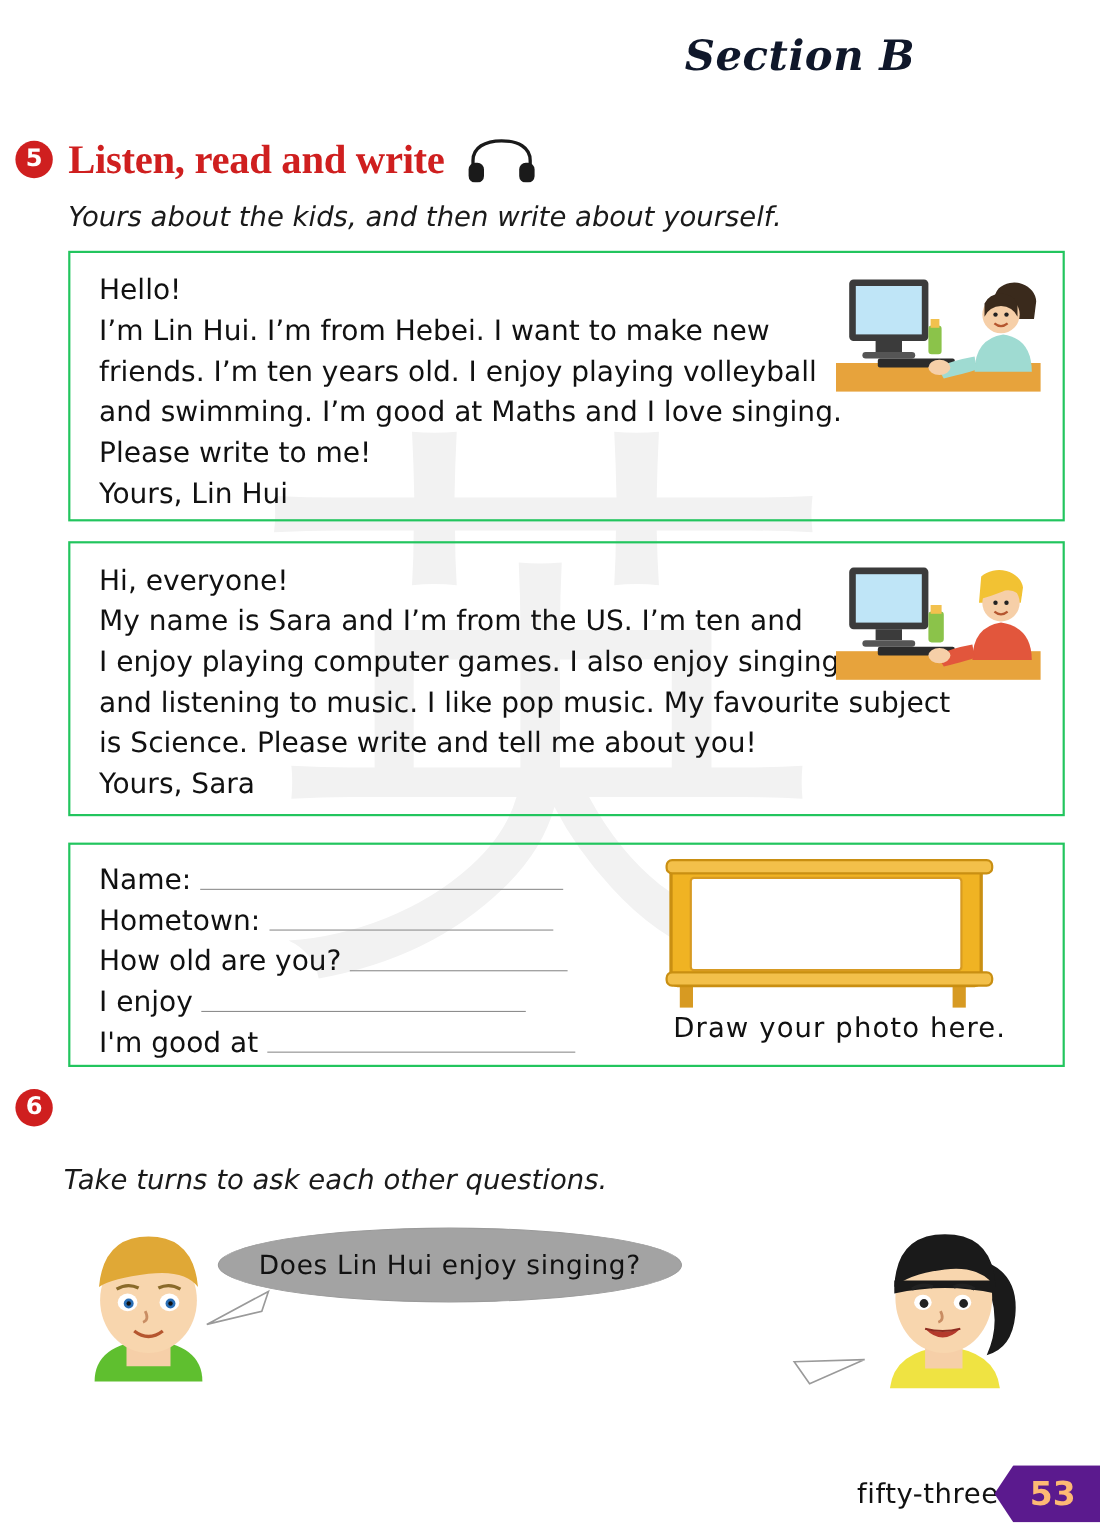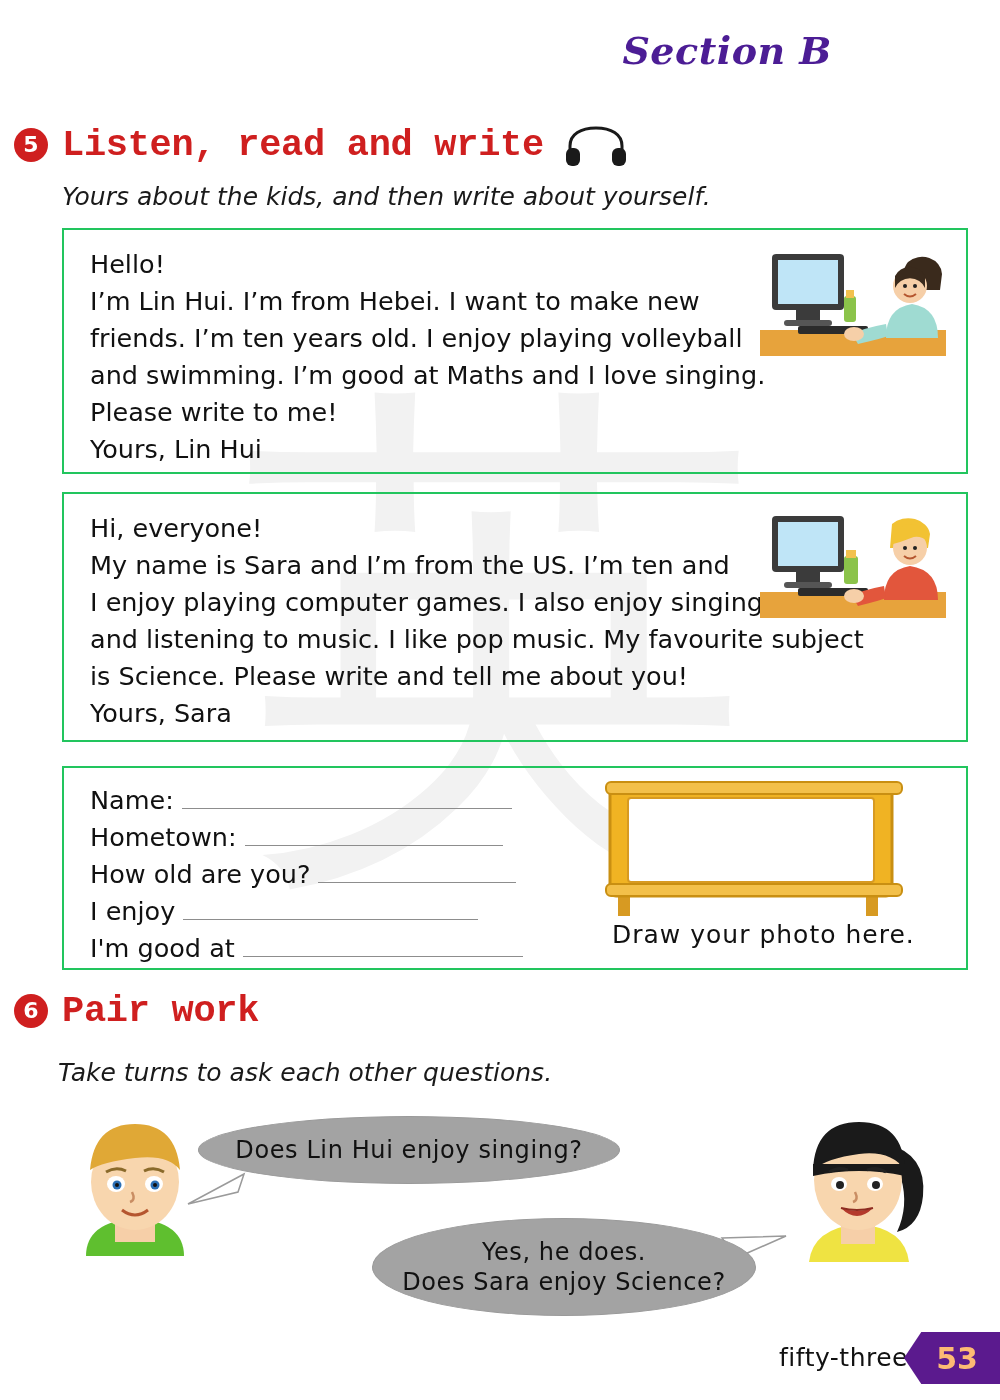--- a/index.html
+++ b/index.html
@@ -36,21 +36,21 @@
   }
 
   .section-title {
     position: absolute;
     right: 168px;
     top: 28px;
     font-family: "DejaVu Serif", serif;
     font-weight: bold;
     font-style: italic;
     font-size: 38px;
-    color: #4c1d95;
+    color: #0f172a;
     letter-spacing: 0.5px;
   }
 
   .act-head {
     position: absolute;
     display: flex;
     align-items: center;
     gap: 14px;
   }
   .act-num {
@@ -61,21 +61,21 @@
     color: #ffffff;
     font-size: 22px;
     font-weight: bold;
     display: flex;
     align-items: center;
     justify-content: center;
     font-family: "DejaVu Sans", sans-serif;
     line-height: 1;
   }
   .act-title {
-    font-family: Liberation Mono, monospace;
+    font-family: Liberation Serif, serif;
     font-weight: bold;
     font-size: 37px;
     color: #cf1f1f;
     letter-spacing: -0.3px;
   }
   .headphone {
     margin-left: 6px;
     margin-top: 4px;
   }
 
@@ -302,21 +302,20 @@
         <rect x="2" y="6" width="296" height="12" rx="5" fill="#f3c04a" stroke="#c98f12" stroke-width="2"></rect>
         <rect x="2" y="108" width="296" height="12" rx="5" fill="#f3c04a" stroke="#c98f12" stroke-width="2"></rect>
       </svg>
     </div>
 
     <div class="draw-caption" style="left:548px; top:152px;">Draw your photo here.</div>
   </div>
 
   <div class="act-head" style="left:14px; top:990px;">
     <div class="act-num">6</div>
-    <div class="act-title">Pair work</div>
   </div>
 
   <div class="instruction" style="left:58px; top:1058px;">Take turns to ask each other questions.</div>
 
   <div style="position:absolute; left:70px; top:1108px; z-index:4;">
     <svg width="130" height="172" viewBox="0 0 130 172">
       <path d="M16 148 q0 -34 49 -38 q49 4 49 38 z" fill="#5fbf2f"></path>
       <path d="M45 112 h40 v22 h-40z" fill="#f6cfa8"></path>
       <ellipse cx="65" cy="74" rx="44" ry="48" fill="#f8d6ae"></ellipse>
       <path d="M20 62 q4 -46 45 -46 q41 0 45 46 q-12 -16 -45 -12 q-33 4 -45 12z" fill="#e0a836"></path>
@@ -355,24 +354,20 @@
 
   <div class="bubble" style="left:198px; top:1116px; width:420px; height:66px;">
     <span>Does Lin Hui enjoy singing?</span>
   </div>
   <div style="position:absolute; left:186px; top:1172px; z-index:4;">
     <svg width="60" height="36" viewBox="0 0 60 36">
       <path d="M58 2 L2 32 L52 20 z" fill="#ffffff" stroke="#9a9a9a" stroke-width="1.5"></path>
     </svg>
   </div>
 
-  <div class="bubble" style="left:372px; top:1218px; width:382px; height:96px; flex-direction:column;">
-    <span style="white-space:pre-line;">Yes, he does.
-Does Sara enjoy Science?</span>
-  </div>
   <div style="position:absolute; left:720px; top:1232px; z-index:4;">
     <svg width="70" height="40" viewBox="0 0 70 40">
       <path d="M2 6 L66 4 L16 26 z" fill="#ffffff" stroke="#9a9a9a" stroke-width="1.5"></path>
     </svg>
   </div>
 
   <div class="page-num-text">fifty-three</div>
   <div class="page-num-badge">53</div>
 
 </div>

